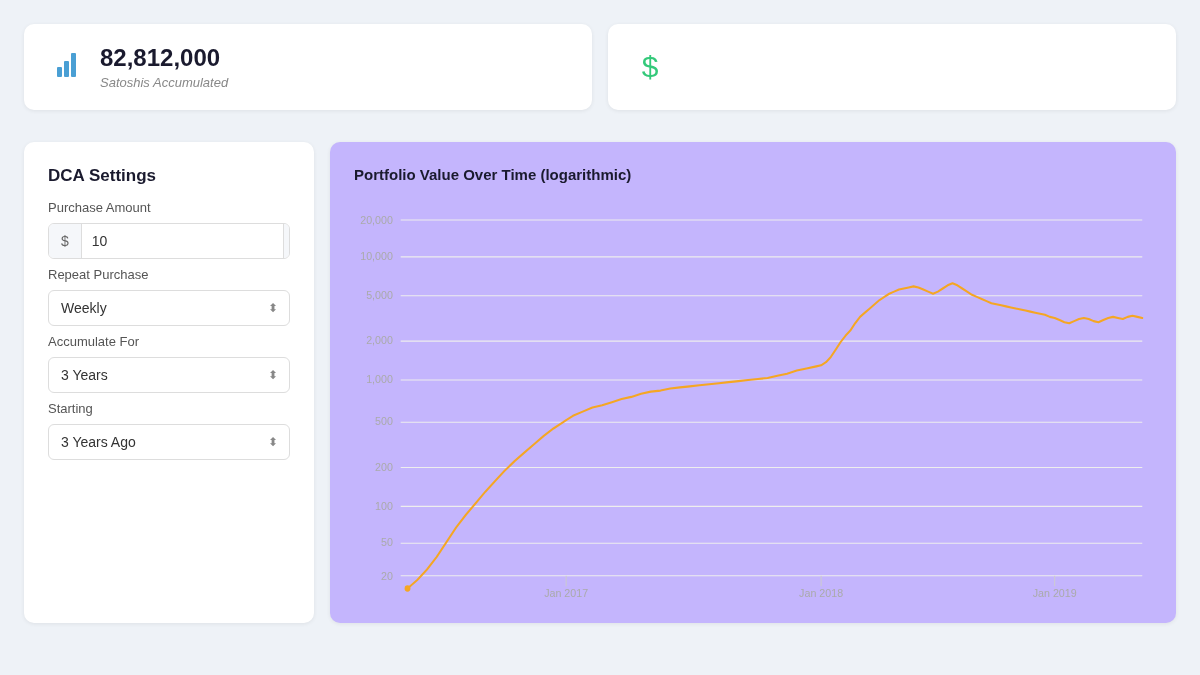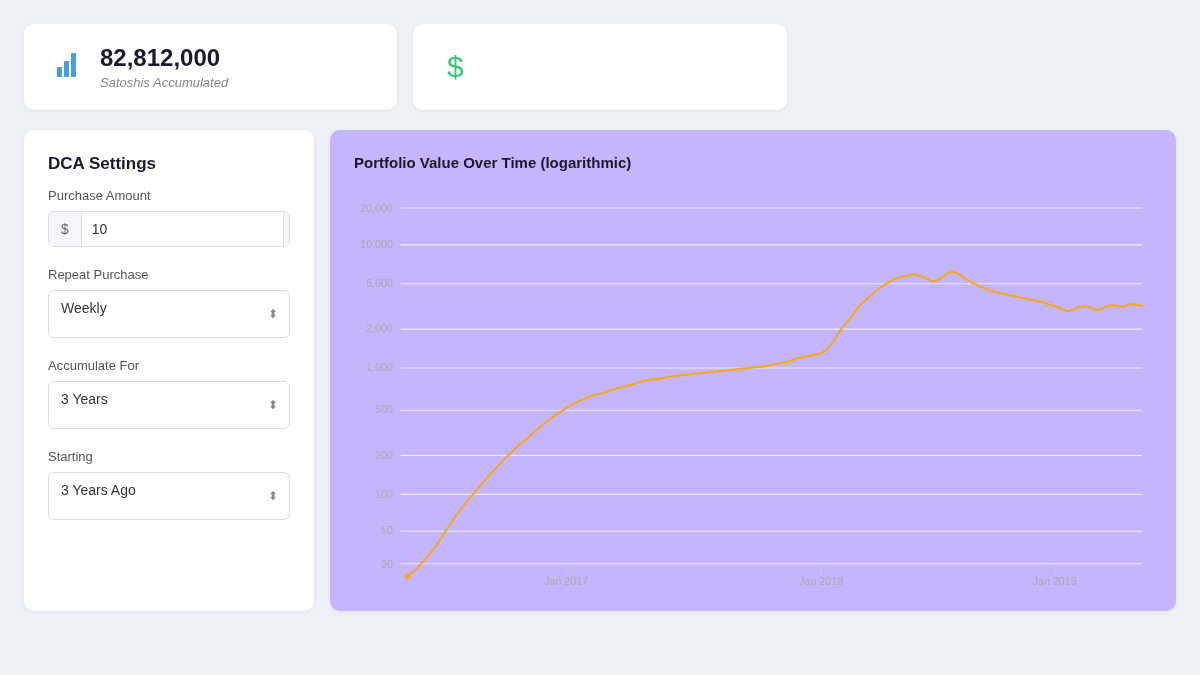--- a/index.html
+++ b/index.html
@@ -6,23 +6,23 @@
     body {
       background: #eef2f7;
       font-family: -apple-system, BlinkMacSystemFont, 'Segoe UI', sans-serif;
       color: #333;
       padding: 24px;
       min-height: 675px;
       width: 1200px;
     }
     .top-cards {
       display: grid;
-      grid-template-columns: repeat(3, 1fr);
+      grid-template-columns: repeat(2, 1fr);
       gap: 16px;
-      margin-bottom: 20px;
+      margin-bottom: 32px;
     }
     .card {
       background: #fff;
       border-radius: 10px;
       padding: 20px 24px;
       display: flex;
       align-items: center;
       gap: 16px;
       box-shadow: 0 1px 4px rgba(0,0,0,0.07);
     }
@@ -58,21 +58,21 @@
       padding: 24px;
       box-shadow: 0 1px 4px rgba(0,0,0,0.07);
     }
     .settings-title {
       font-size: 17px;
       font-weight: 600;
       color: #1a1a2e;
       margin-bottom: 14px;
     }
     .field-group {
-      margin-bottom: 20px;
+      margin-bottom: 8px;
     }
     .field-label {
       font-size: 13px;
       color: #555;
       margin-bottom: 8px;
     }
     .input-with-prefix {
       display: flex;
       border: 1.5px solid #ddd;
       border-radius: 6px;
@@ -100,21 +100,21 @@
       padding: 9px 12px;
       color: #666;
       font-size: 14px;
       border-left: 1.5px solid #ddd;
     }
     .select-wrapper {
       position: relative;
     }
     .select-field {
       width: 100%;
-      padding: 9px 36px 21px 12px;
+      padding: 9px 36px 9px 12px;
       border: 1.5px solid #ddd;
       border-radius: 6px;
       font-size: 14px;
       color: #333;
       background: #fff;
       appearance: none;
       cursor: pointer;
       outline: none;
     }
     .select-arrow {

